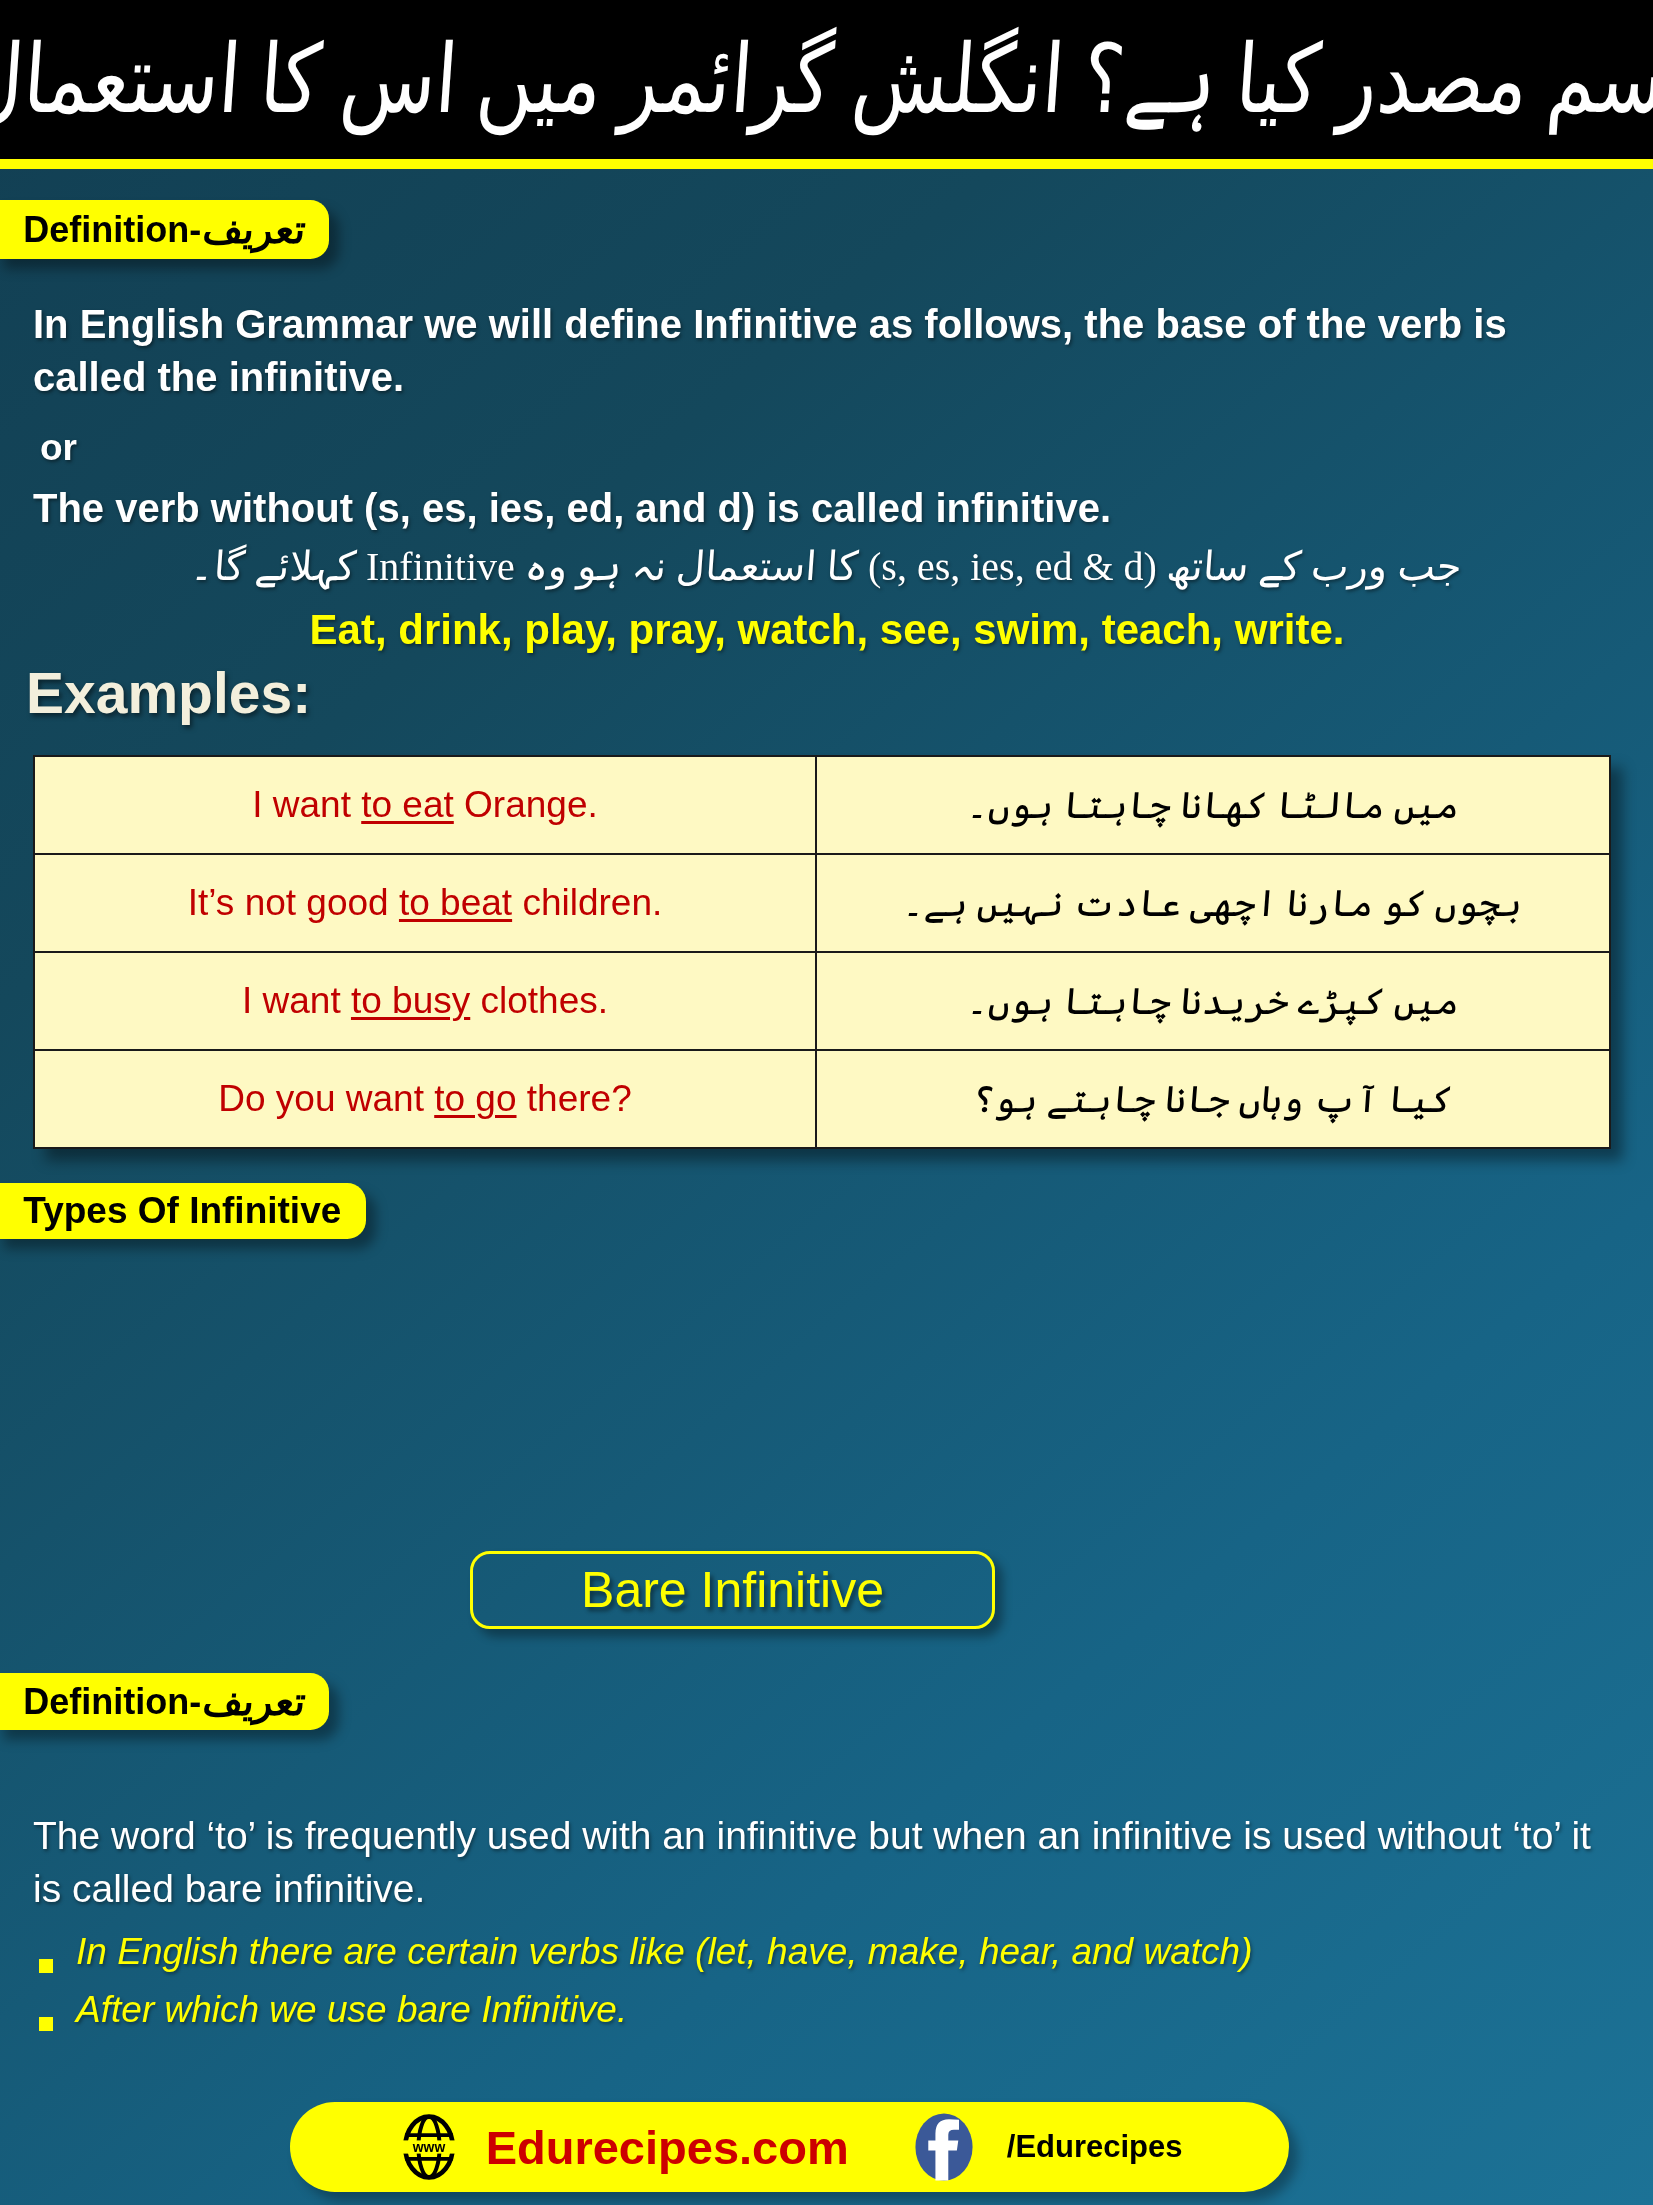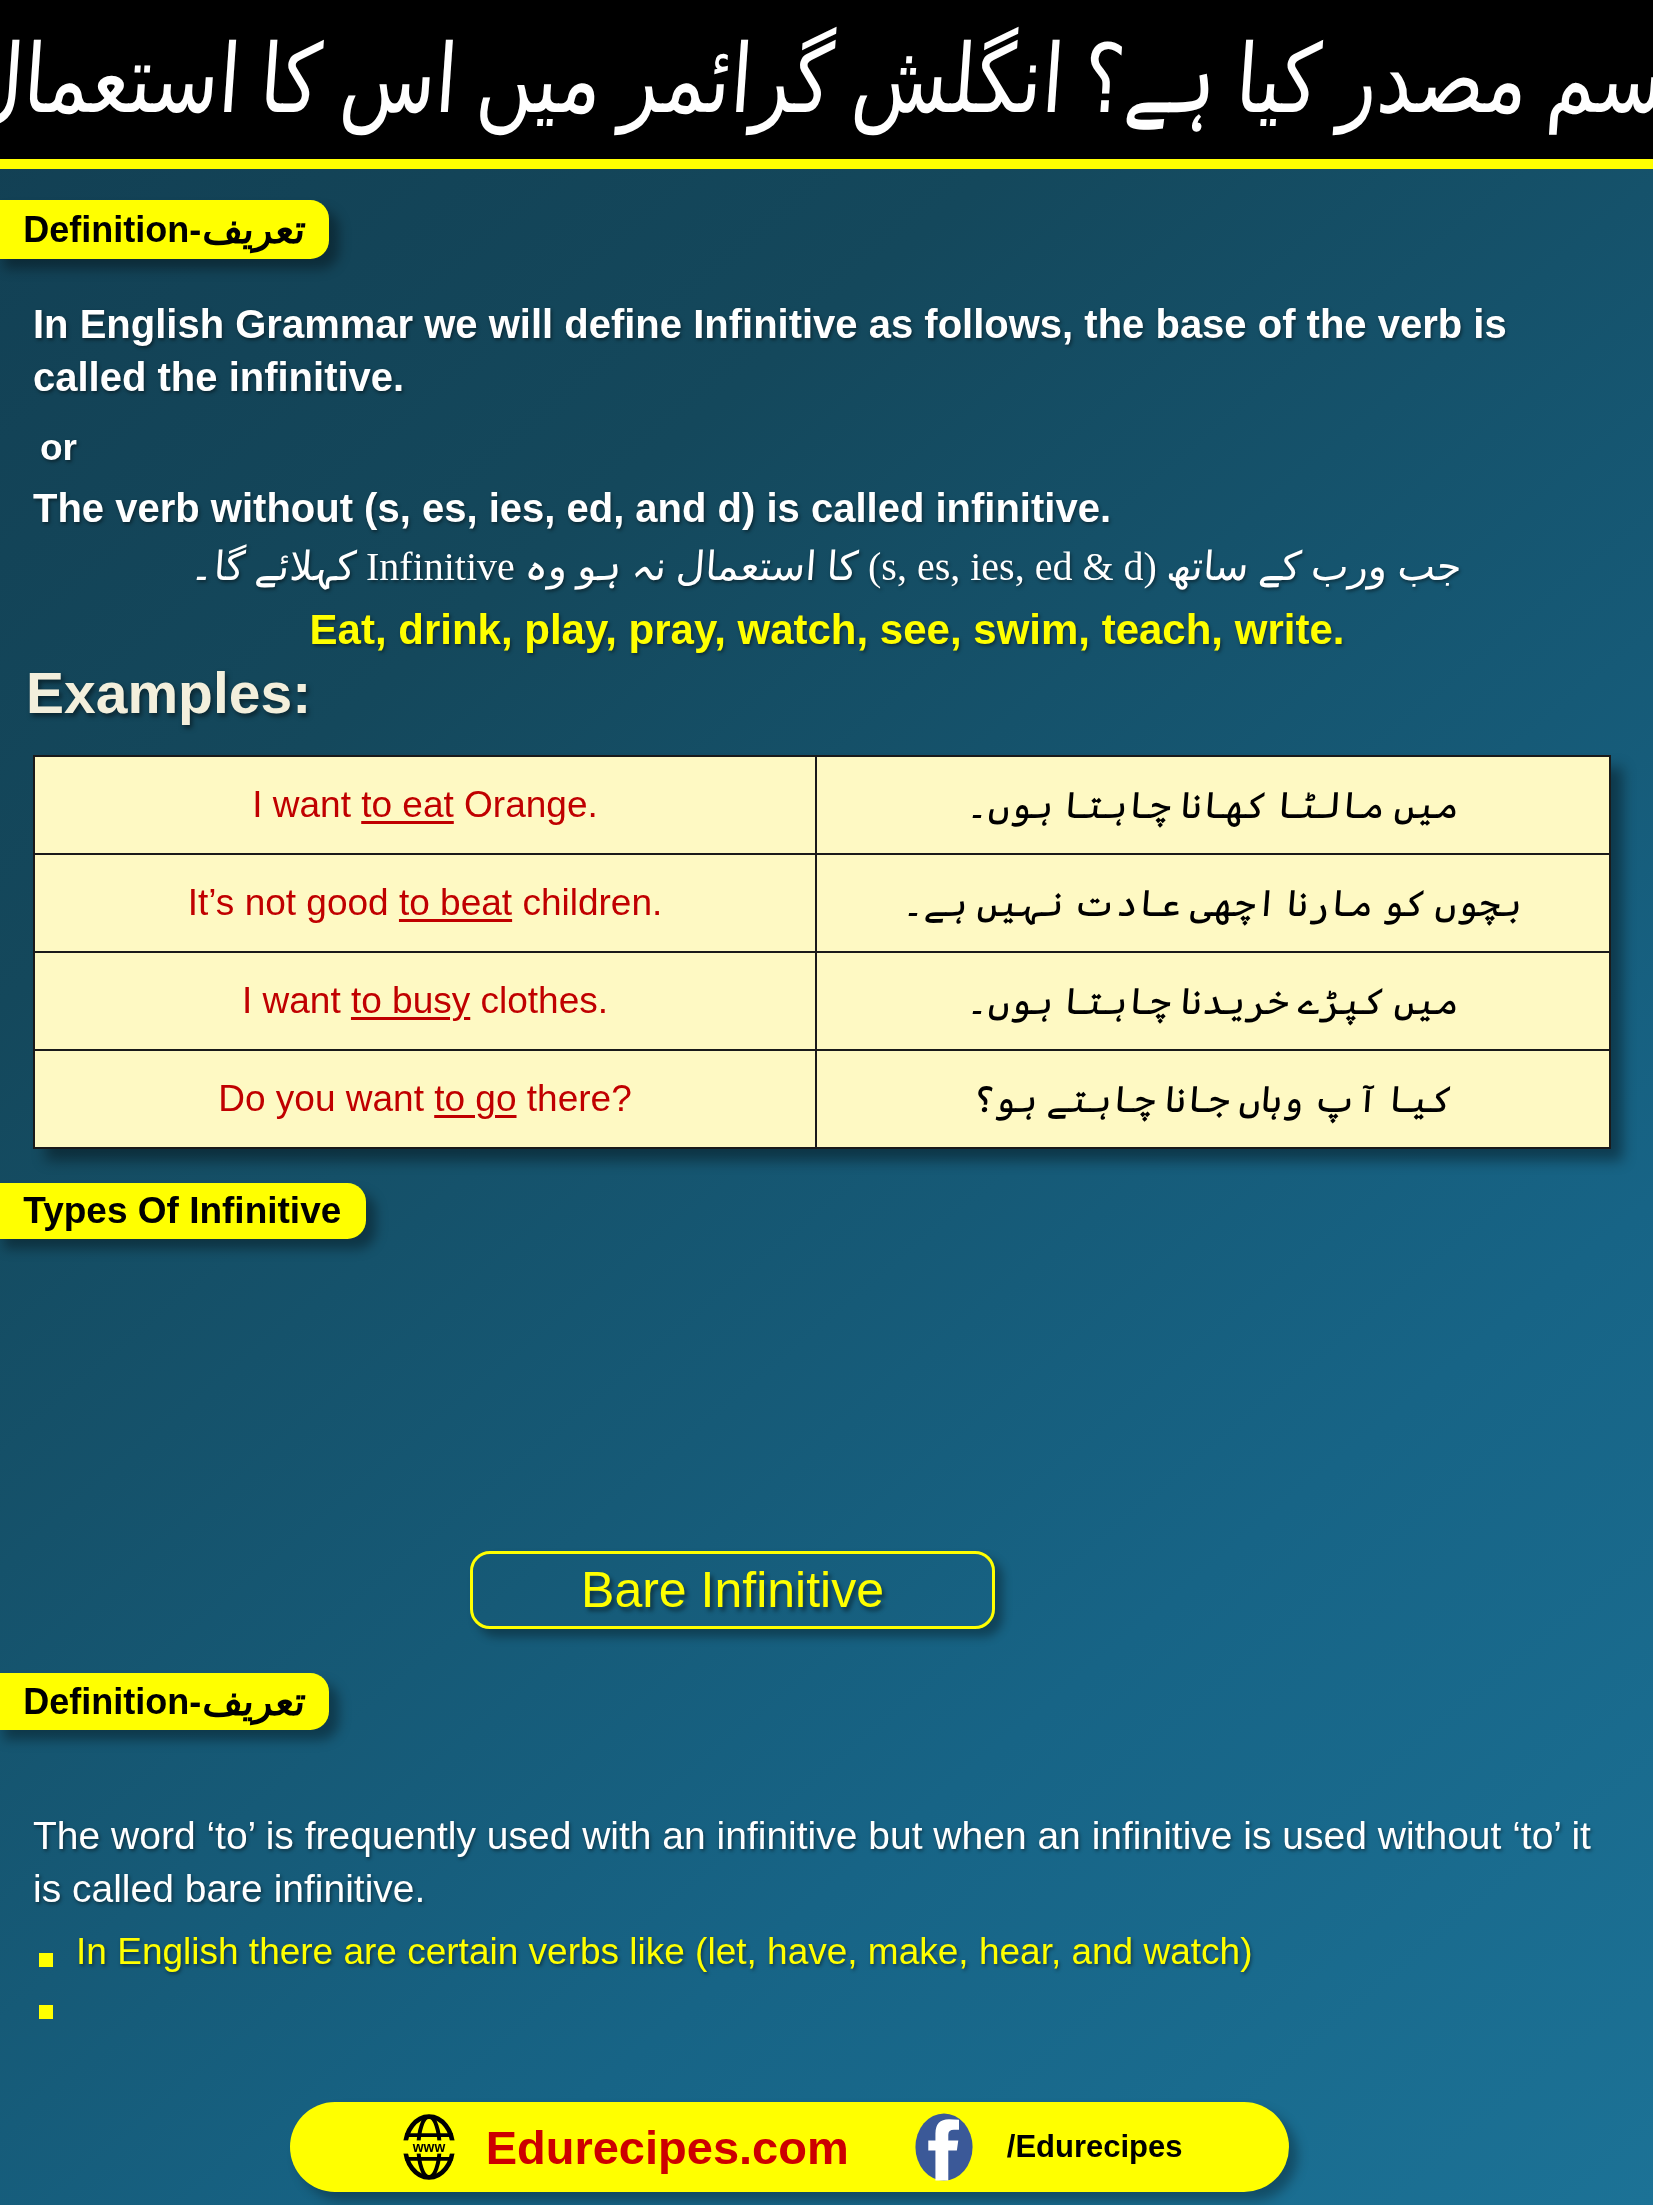--- a/index.html
+++ b/index.html
@@ -229,23 +229,24 @@
     font-weight: 400;
     line-height: 1.36;
     text-shadow: 1.4px 2.2px 3.6px rgba(0,0,0,0.45);
   }
   #bare-bullets {
     position: absolute;
     left: 33px; top: 1931px; width: 1594px;
   }
   .bullet-item {
     display: flex;
-    align-items: center;
+    align-items: flex-end;
     color: #ffff00;
     font-size: 37px;
+    font-style: italic;
     margin-bottom: 16px;
     text-shadow: 1.4px 2.2px 3.6px rgba(0,0,0,0.45);
     white-space: nowrap;
   }
   .sq-solid {
     display: inline-block;
     width: 14.4px; height: 14.4px;
     background: #ffff00;
     margin: 16px 23px 0 5.7px;
     flex: 0 0 auto;
@@ -356,20 +357,21 @@
 
   <div id="bare-p">The word ‘to’ is frequently used with an infinitive but when an infinitive is used without ‘to’ it is called bare infinitive.</div>
 
   <div id="bare-bullets">
     <div class="bullet-item">
       <span class="sq-solid"></span>
       <span>In English there are certain verbs like (let, have, make, hear, and watch)</span>
     </div>
     <div class="bullet-item">
       <span class="sq-solid"></span>
+      <span>After which we use bare Infinitive.</span>
     </div>
   </div>
 
   <div id="footer-pill">
     <svg id="globe-icon" viewBox="0 0 100 100">
       <ellipse cx="50" cy="50" rx="36" ry="46" fill="none" stroke="#000" stroke-width="7"></ellipse>
       <ellipse cx="50" cy="50" rx="16" ry="46" fill="none" stroke="#000" stroke-width="6"></ellipse>
       <line x1="14" y1="32" x2="86" y2="32" stroke="#000" stroke-width="6"></line>
       <line x1="14" y1="68" x2="86" y2="68" stroke="#000" stroke-width="6"></line>
       <rect x="8" y="40" width="84" height="20" fill="#ffff00"></rect>

